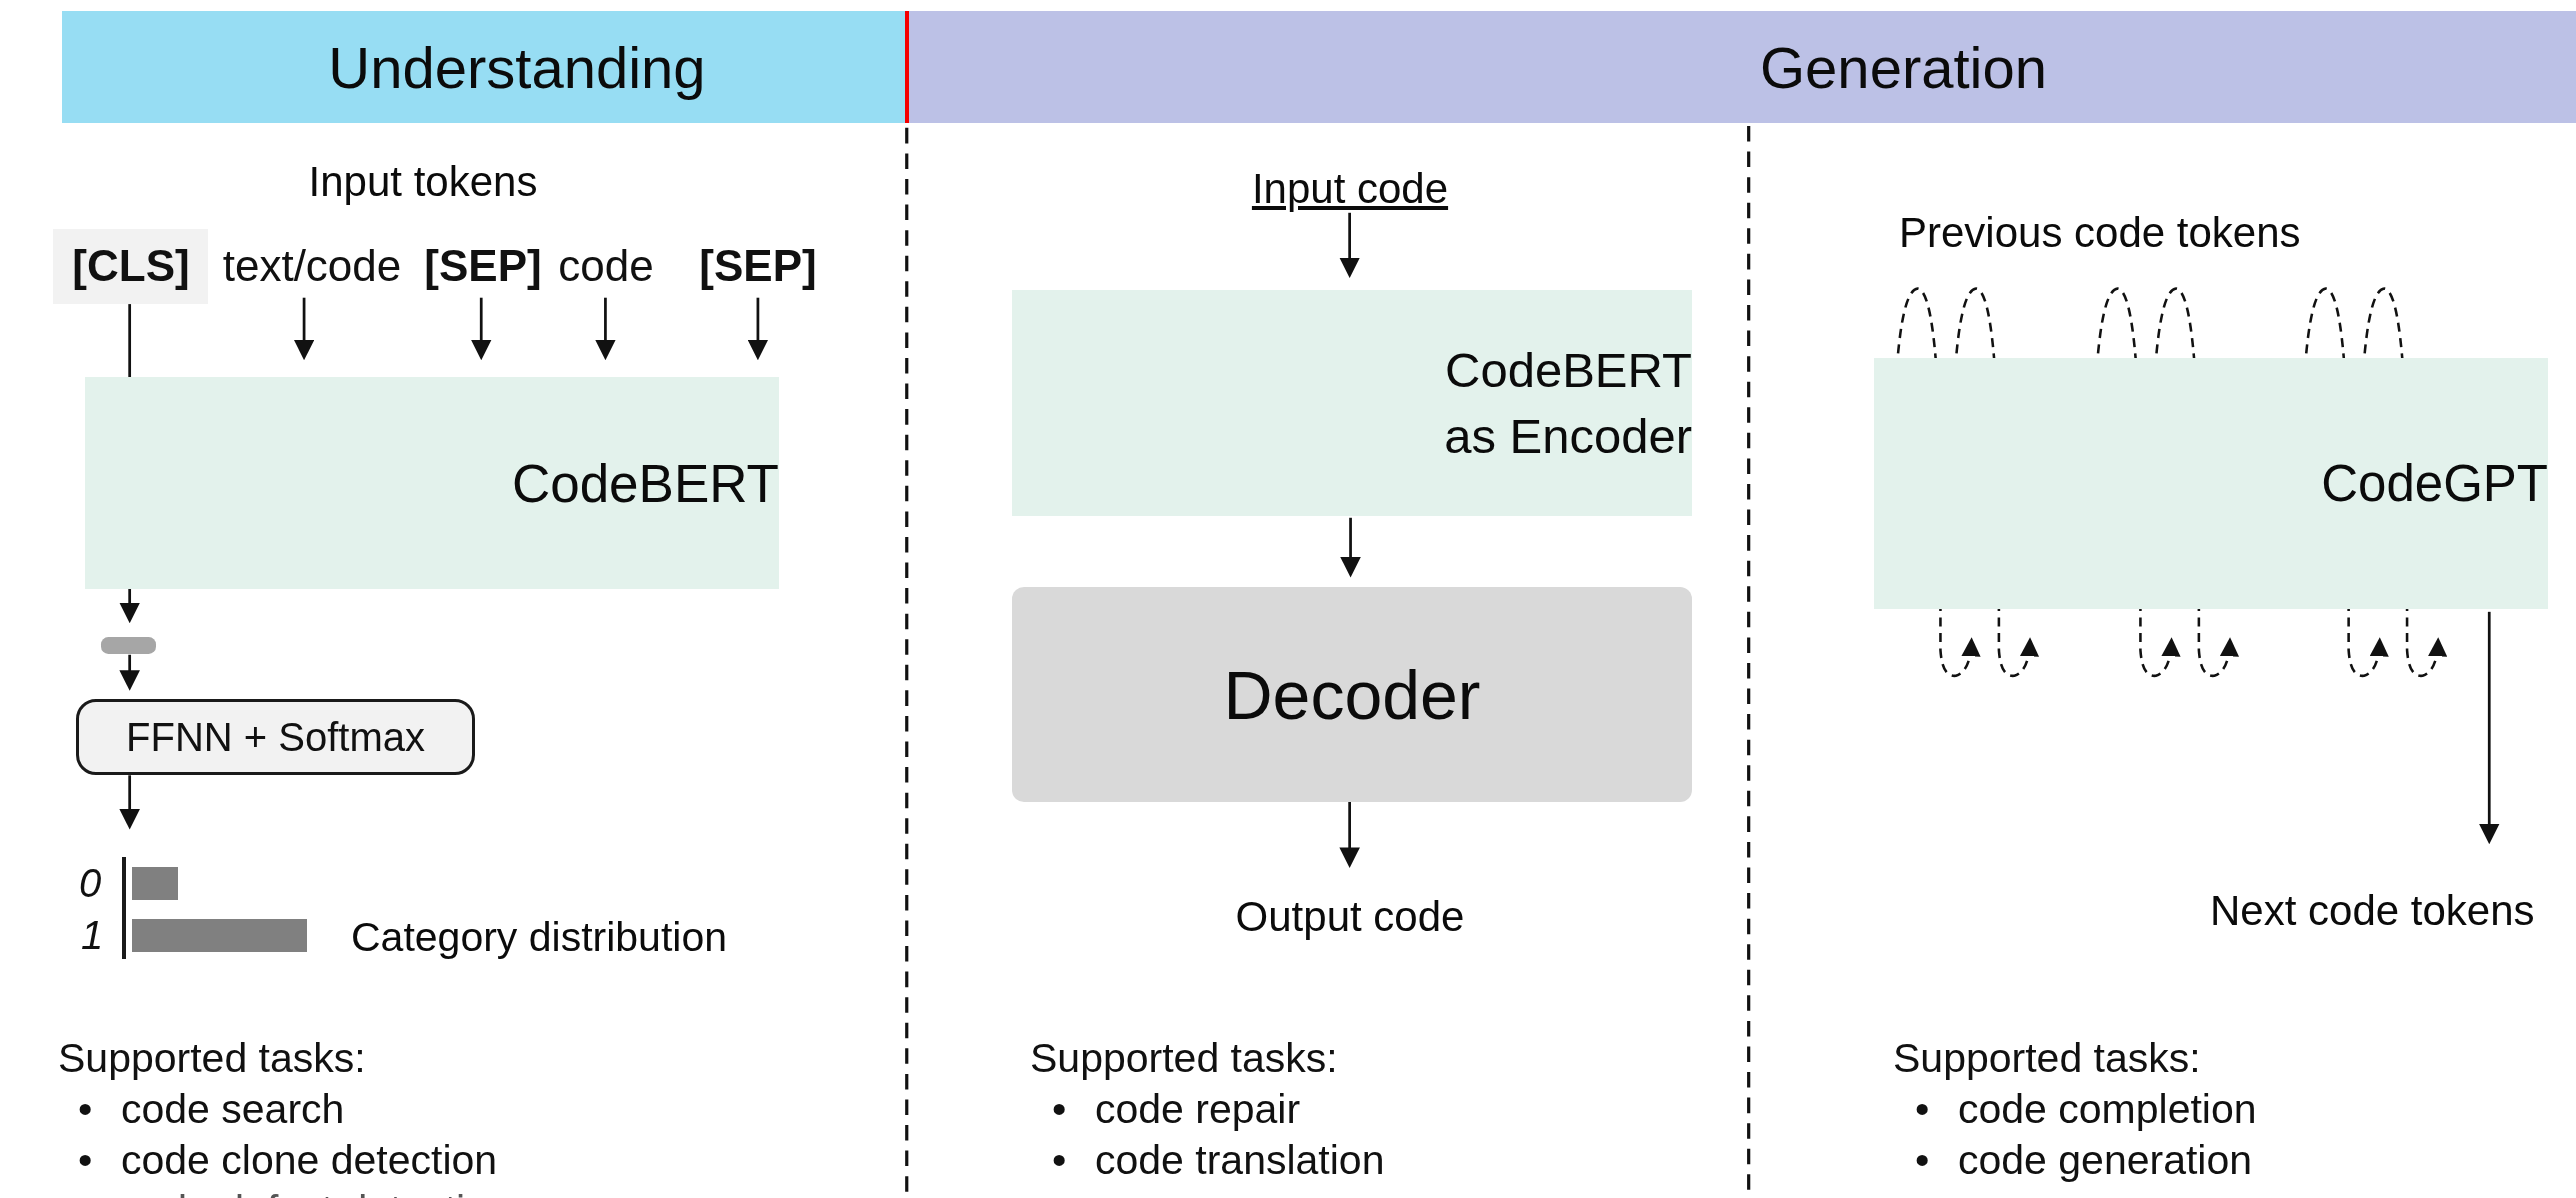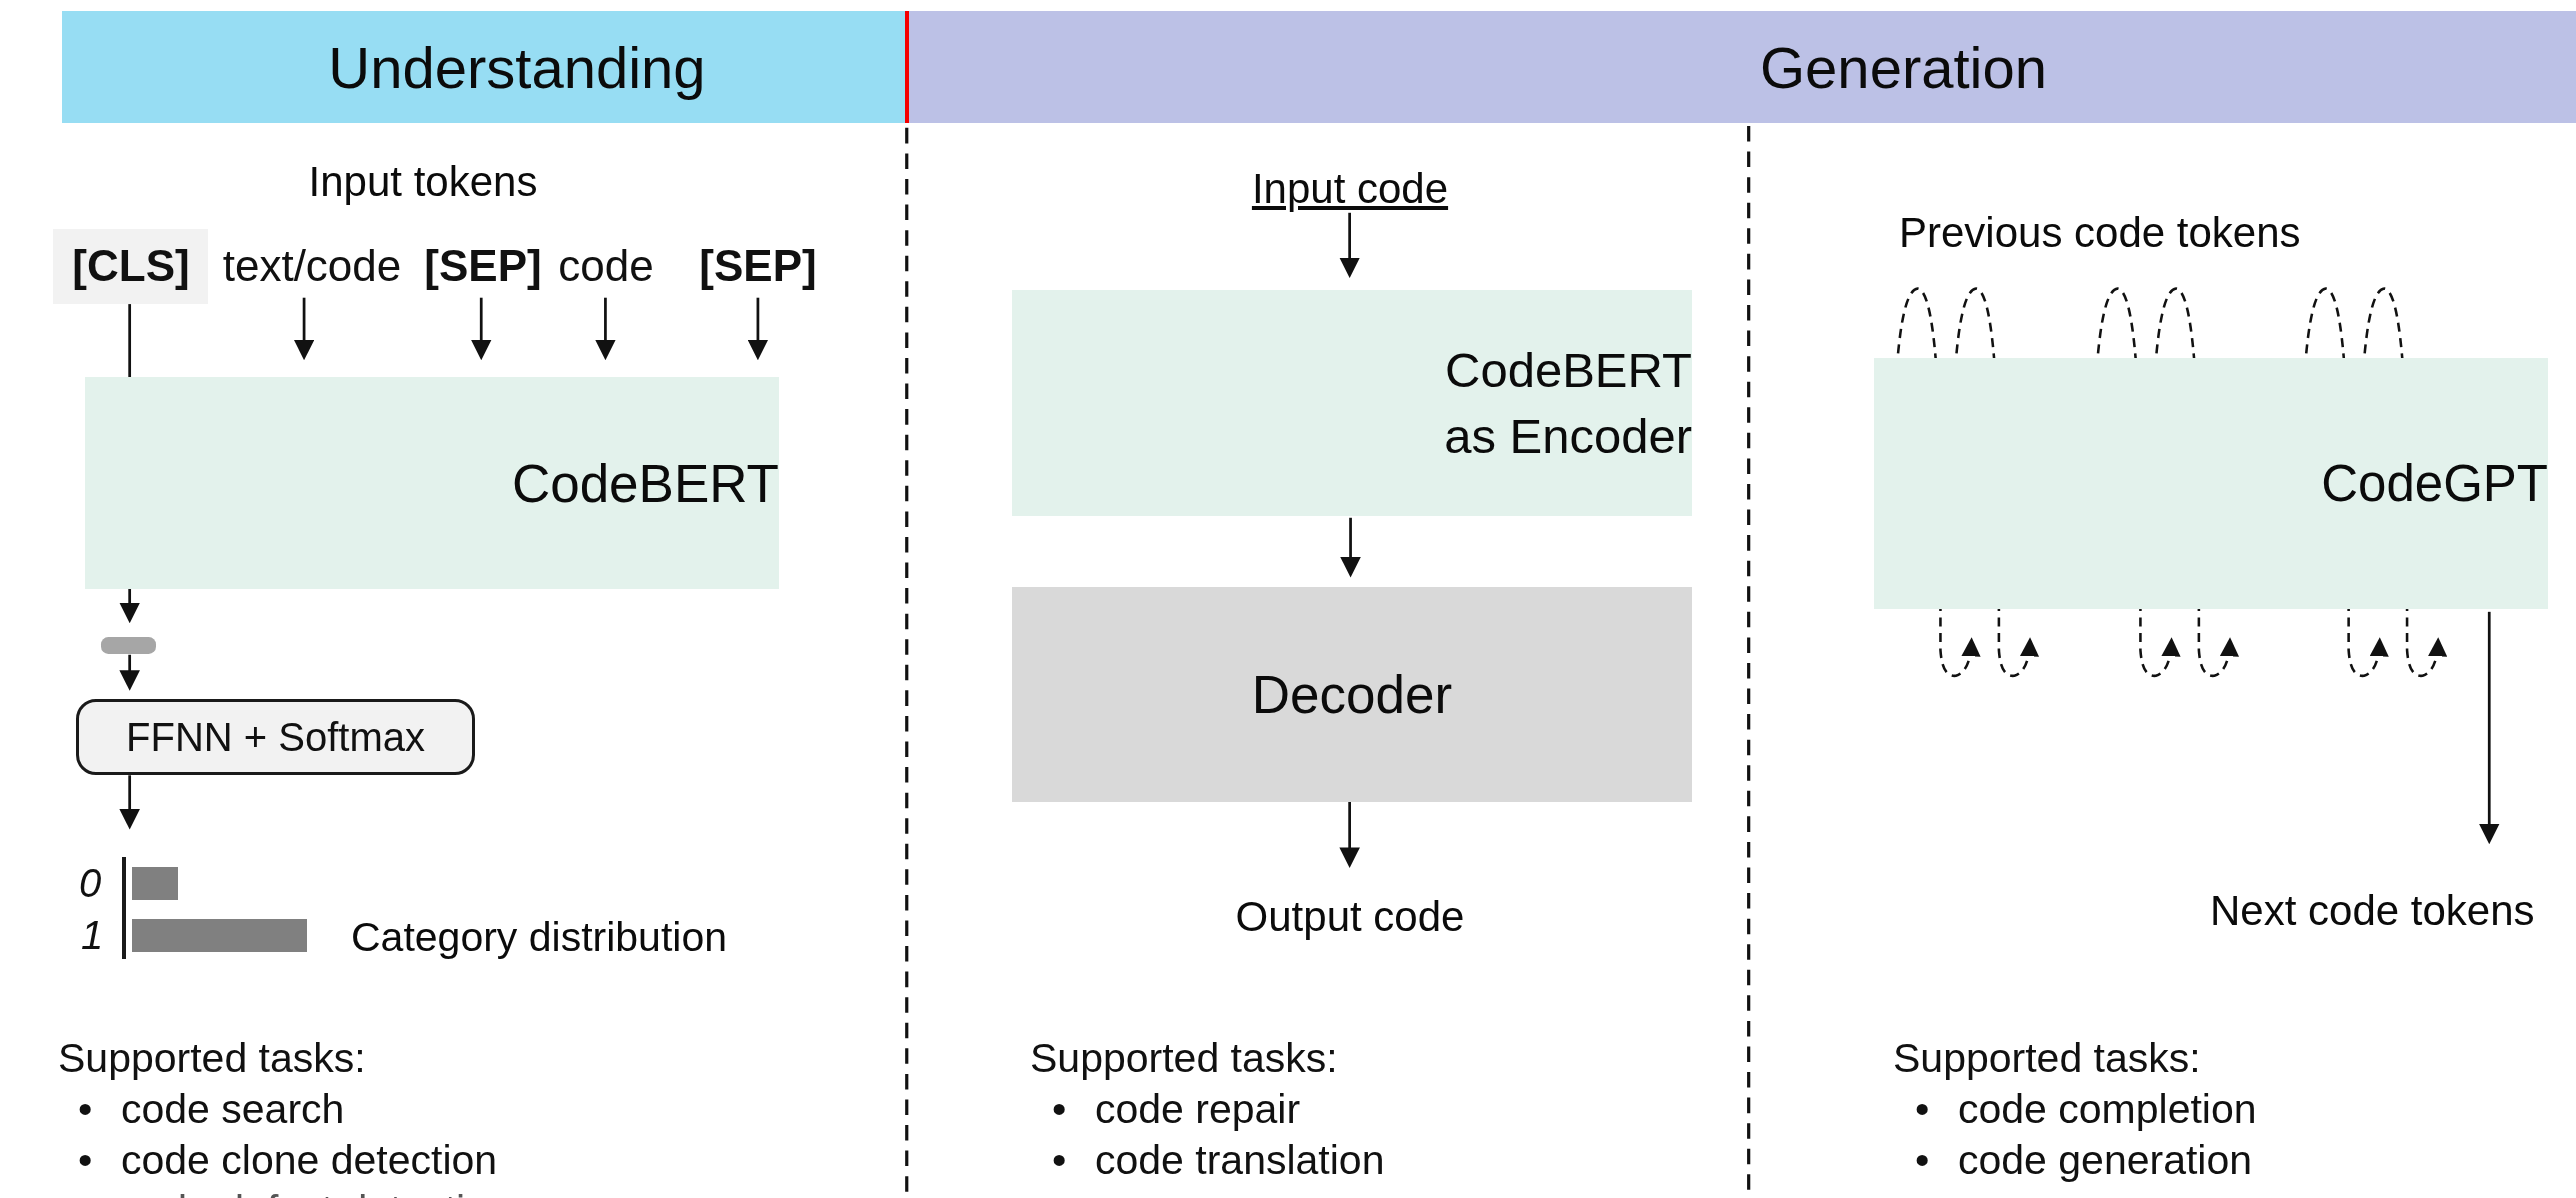--- a/index.html
+++ b/index.html
@@ -15,21 +15,21 @@
   .hdr-generation{left:909px;width:1989px;background:#bcc1e6;}
   .hdr-red{position:absolute;left:905px;top:11px;width:4.6px;height:112px;background:#f40000;}
   .lbl{position:absolute;white-space:nowrap;font-size:42px;color:#0b0b0b;}
   .center{transform:translate(-50%,-50%);}
   .token{position:absolute;top:266px;transform:translate(-50%,-50%);font-size:44px;white-space:nowrap;}
   .token.bold{font-weight:700;}
   .cls-bg{position:absolute;left:53px;top:229px;width:155px;height:75px;background:#f2f2f2;}
   .mintbox{position:absolute;background:#e3f2ec;display:flex;align-items:flex-end;justify-content:center;
     flex-direction:column;font-size:53px;color:#0b0b0b;}
   .graybox{position:absolute;background:#d9d9d9;display:flex;align-items:center;justify-content:center;
-    font-size:53px;color:#0b0b0b;}
+    font-size:68px;color:#0b0b0b;border-radius:12px;}
   .ffnn{
     position:absolute;left:76px;top:699px;width:399px;height:76px;background:#f2f2f2;
     border:3.7px solid #1a1a1a;border-radius:20px;box-sizing:border-box;
     display:flex;align-items:center;justify-content:center;font-size:40px;
   }
   .connector{position:absolute;left:101px;top:637px;width:55px;height:17.3px;background:#a6a6a6;border-radius:7.3px;}
   .axis{position:absolute;left:122px;top:857px;width:3.7px;height:102px;background:#1a1a1a;}
   .bar{position:absolute;background:#808080;height:33px;left:132px;}
   .bar0{top:867px;width:46px;}
   .bar1{top:919px;width:175px;}

